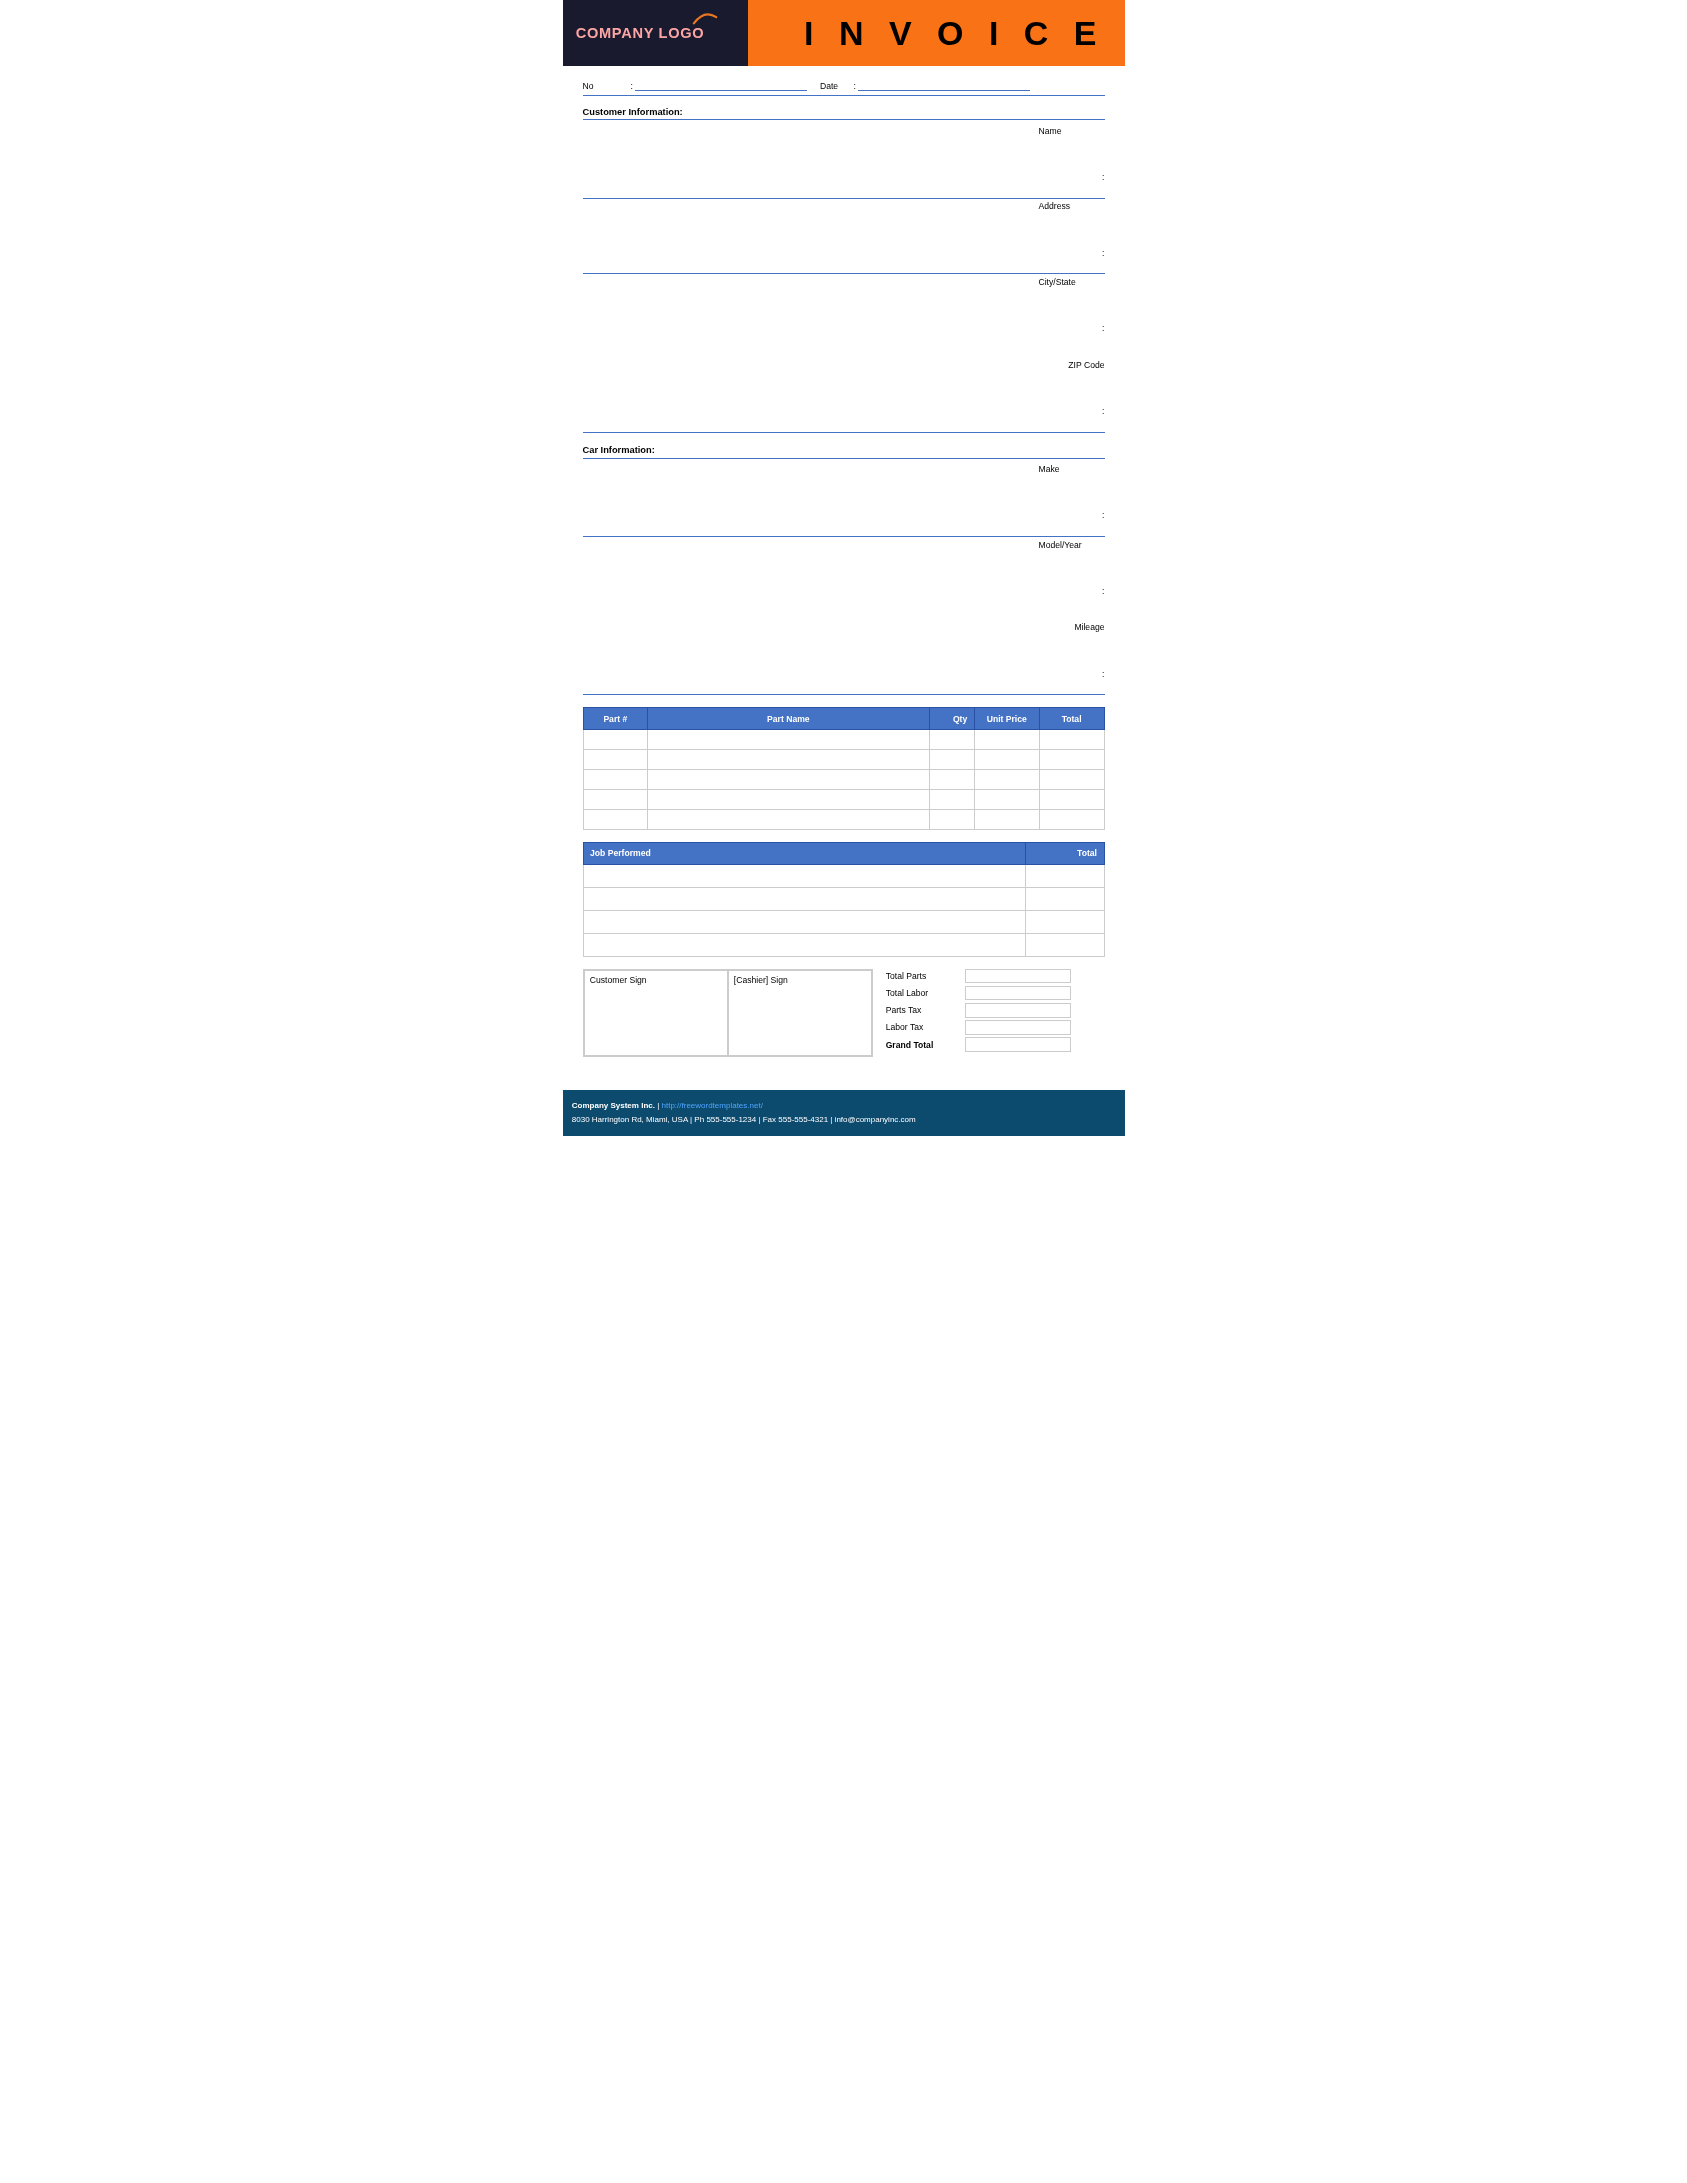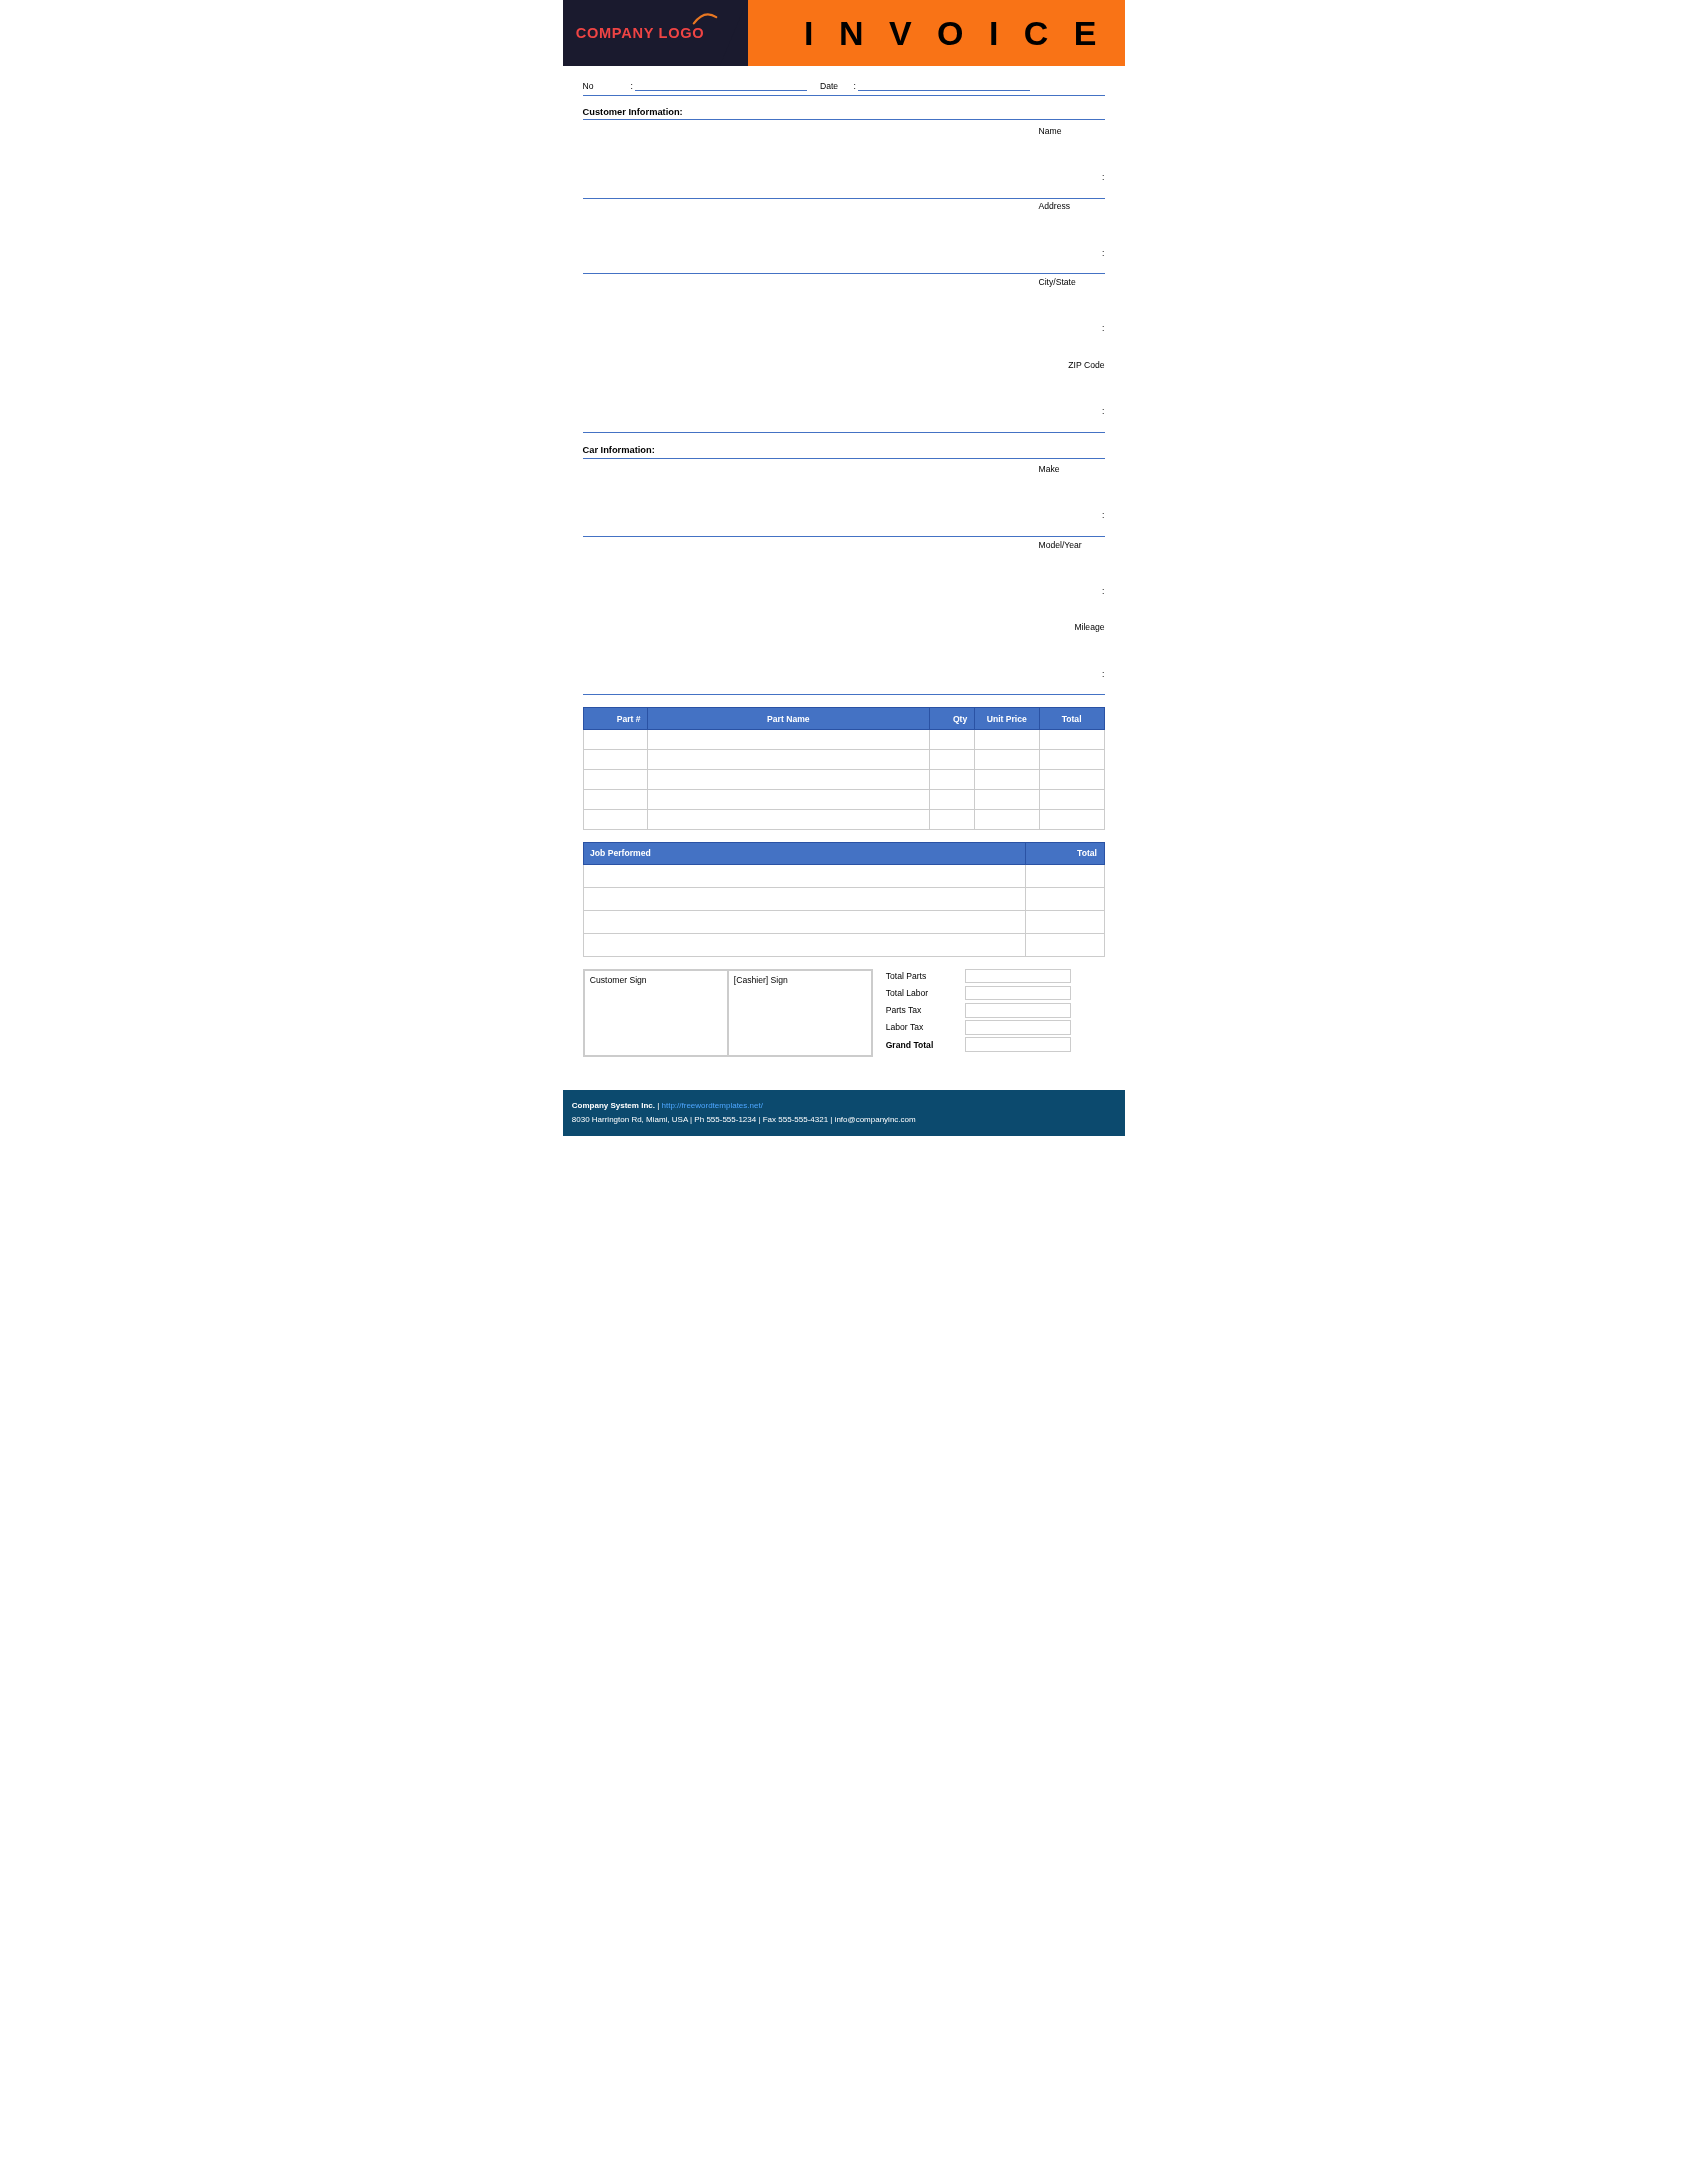--- a/index.html
+++ b/index.html
@@ -22,21 +22,21 @@
     .header-logo {
       background: #1a1a2e;
       width: 185px;
       display: flex;
       align-items: center;
       padding: 10px 13.2px;
       position: relative;
       clip-path: polygon(0 0, 100% 0, 85% 100%, 0% 100%);
     }
     .logo-text {
-      color: #ef4444;
+      color: #fca5a5;
       font-size: 14.6px;
       font-weight: bold;
       letter-spacing: 0.7px;
     }
     .logo-arc {
       position: absolute;
       right: 30px;
       top: 12px;
       width: 26.5px;
       height: 14.6px;
@@ -108,21 +108,21 @@
       width: 100%;
       border-collapse: collapse;
       margin-top: 12px;
     }
     .parts-table thead tr {
       background: #4472C4;
       color: #fff;
     }
     .parts-table thead th {
       padding: 5.3px 6.6px;
-      text-align: right;
+      text-align: center;
       font-weight: bold;
       font-size: 8.6px;
       border: 0.7px solid #2a52a4;
     }
     .parts-table tbody tr {
       height: 20px;
       border-bottom: 0.7px solid #ccc;
     }
     .parts-table tbody td {
       border: 0.7px solid #ccc;

